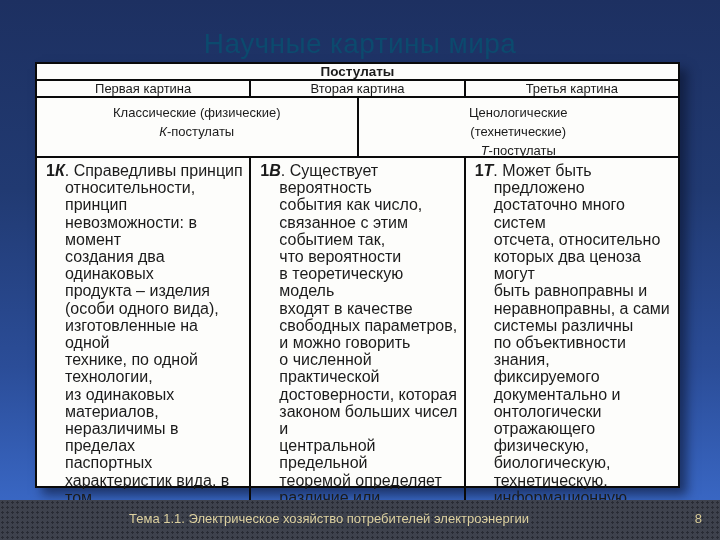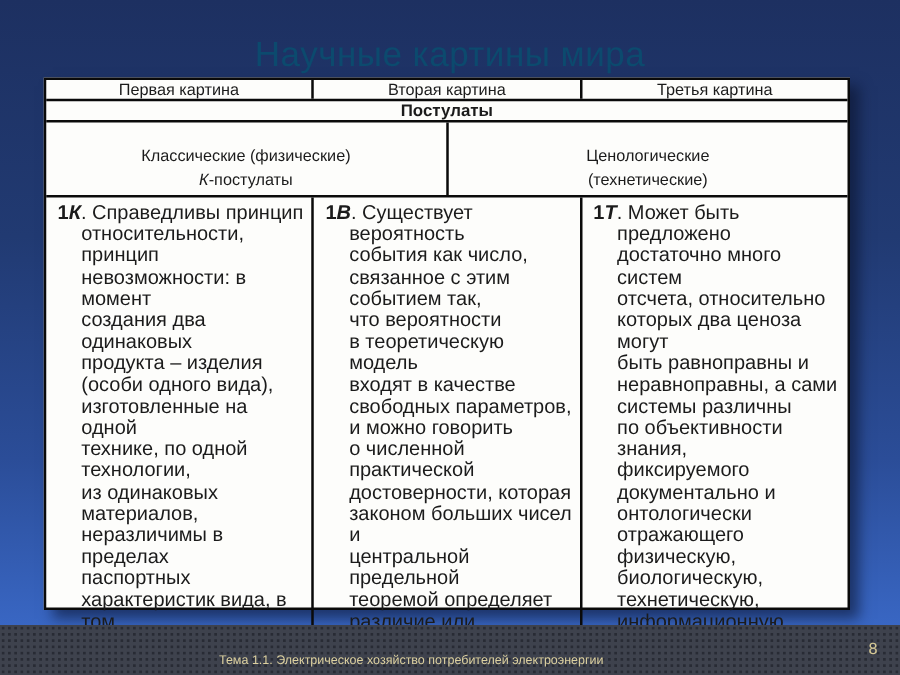--- a/index.html
+++ b/index.html
@@ -28,21 +28,21 @@
   .cell { flex:1; border-right:2px solid #0a0a0a; box-sizing:border-box; overflow:hidden; }
   .cell:last-child { border-right:none; }
 
   .header-row { height:28px; align-items:center; }
   .header-row .cell { text-align:center; font-size:13px; }
 
   .section-row { height:22px; align-items:center; }
   .section-row .cell { text-align:center; font-size:13.5px; font-weight:bold; }
 
   .types-row { height:60px; }
-  .types-row .cell { text-align:center; font-size:13px; line-height:19px; padding-top:17px; }
+  .types-row .cell { text-align:center; font-size:13px; line-height:19px; padding-top:5px; }
   .type-name { display:block; white-space:pre-line; }
   .type-letter { font-style:italic; }
 
   .body-row { flex:1; }
   .body-row .cell { padding:4px 6px 0 9px; }
   .postulate {
     font-size:16px; line-height:17.2px;
     padding-left:19px; text-indent:-19px;
   }
   .postulate b { font-weight:bold; }
@@ -50,44 +50,44 @@
   .ptext { white-space:pre-line; }
 
   .footer-bar {
     position:absolute; left:0; top:500px; width:720px; height:40px;
     background-color:#3e424d;
     background-image:radial-gradient(rgba(18,20,28,.5) 1px, transparent 1.4px);
     background-size:5px 5px;
   }
   .footer-text {
     position:absolute; left:0; top:11px; width:658px;
-    text-align:center; font-size:10px; color:#ddd1a0;margin-top:12px;
+    text-align:center; font-size:13px; color:#ddd1a0;
   }
   .page-number {
     position:absolute; right:18px; top:11px;
     font-size:13px; color:#d6c996;
   }
 </style>
 </head>
 <body>
 
 <div class="slide">
 
   <div class="slide-title">Научные картины мира</div>
 
   <div class="ptable">
 
+    <div class="trow section-row">
+      <div class="cell">Постулаты</div>
+    </div>
+
     <div class="trow header-row">
       <div class="cell">Первая картина</div>
       <div class="cell">Вторая картина</div>
       <div class="cell">Третья картина</div>
-    </div>
-
-    <div class="trow section-row">
-      <div class="cell">Постулаты</div>
     </div>
 
     <div class="trow types-row">
       <div class="cell">
         <span class="type-name">Классические (физические)</span>
         <span class="type-line2"><i class="type-letter">К</i><span>-постулаты</span></span>
       </div>
       <div class="cell">
         <span class="type-name">Ценологические
 (технетические)</span>

